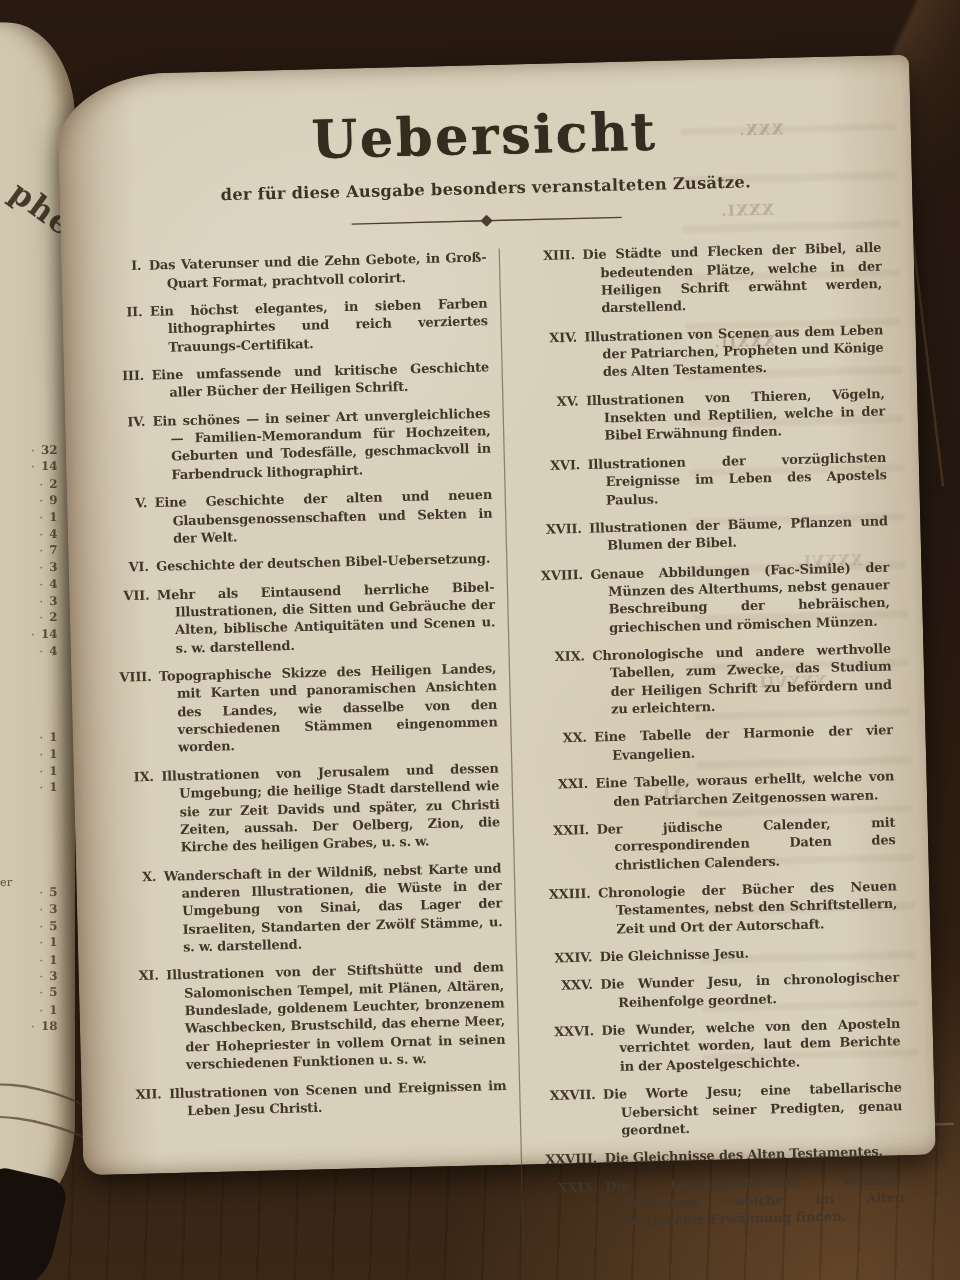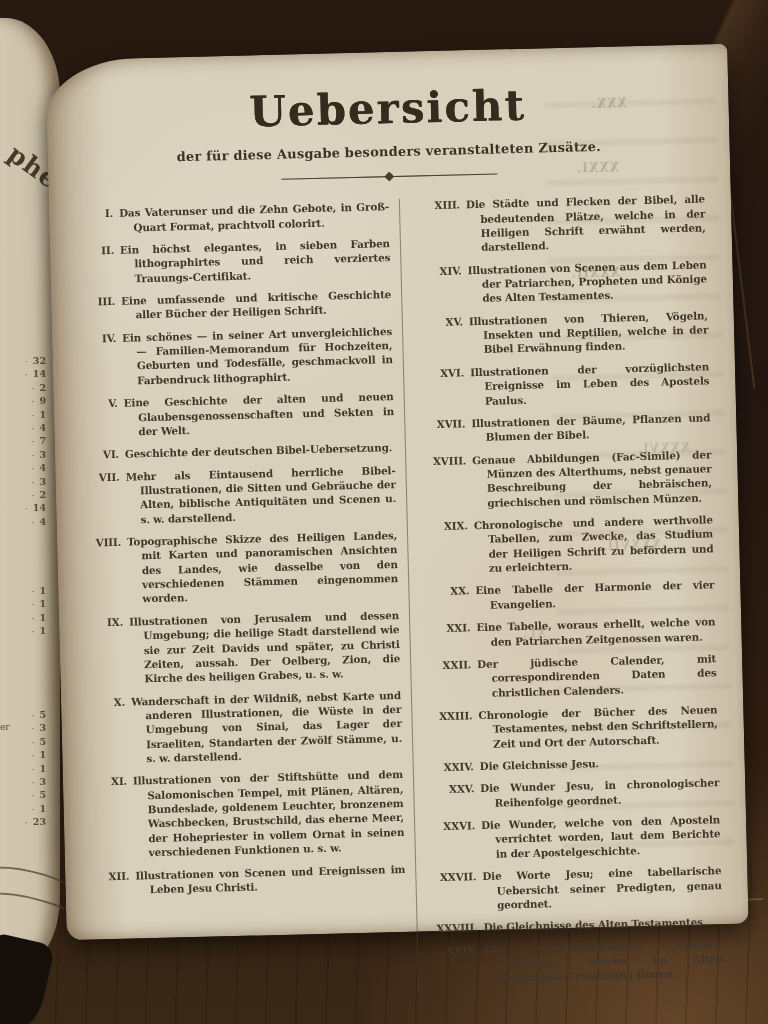--- a/index.html
+++ b/index.html
@@ -30,21 +30,21 @@
   .cover-corner{position:absolute;left:-16px;top:938px;width:62px;height:92px;
     background:#17100a;border-radius:12px 16px 42% 22%;transform:rotate(13deg);}
 
   
   .prev-page{position:absolute;left:0;top:18px;width:60px;height:948px;
     border-radius:0 55px 40px 0 / 0 78px 70px 0;
     background:linear-gradient(90deg, var(--prev_paper,#d2c8b1) 0%, #cdc2a9 62%, var(--paper_shadow,#b4a78a) 100%);
     box-shadow:inset -12px 0 16px -5px rgba(74,52,30,.62);}
   .prev-word{position:absolute;left:4px;top:140px;font-size:25px;font-weight:bold;
     color:#473a2c;transform:rotate(36deg);letter-spacing:1px;}
-  .prev-frag{position:absolute;left:0;top:704px;font-size:9px;font-weight:normal;color:#5a4c38;}
+  .prev-frag{position:absolute;left:0;top:684px;font-size:9px;font-weight:normal;color:#5a4c38;}
   .numcol{position:absolute;left:8px;width:38px;}
   .numcol.g1{top:336px;}
   .numcol.g2{top:566px;}
   .numcol.g3{top:690px;}
   .numrow{display:flex;justify-content:flex-end;align-items:baseline;gap:5px;
     height:13.4px;line-height:13.4px;font-size:9.5px;font-weight:bold;color:#5a4c38;}
   .numrow .dot{font-size:8px;opacity:.65;}
   .page-arc{position:absolute;width:122px;height:44px;border-top:2px solid rgba(80,62,44,.72);
     border-radius:50%;left:-34px;}
   .page-arc.a1{top:852px;transform:rotate(13deg);}
@@ -240,21 +240,21 @@
           <span>5</span>
         </div>
 
         <div class="numrow">
           <span class="dot">·</span>
           <span>1</span>
         </div>
 
         <div class="numrow">
           <span class="dot">·</span>
-          <span>23</span>
+          <span>18</span>
         </div>
       </div>
     <div class="prev-frag">er</div>
     <div class="page-arc a1"></div>
     <div class="page-arc a2"></div>
   </div>
 
   <div class="cover-corner"></div>
 
   <div class="main-page">

